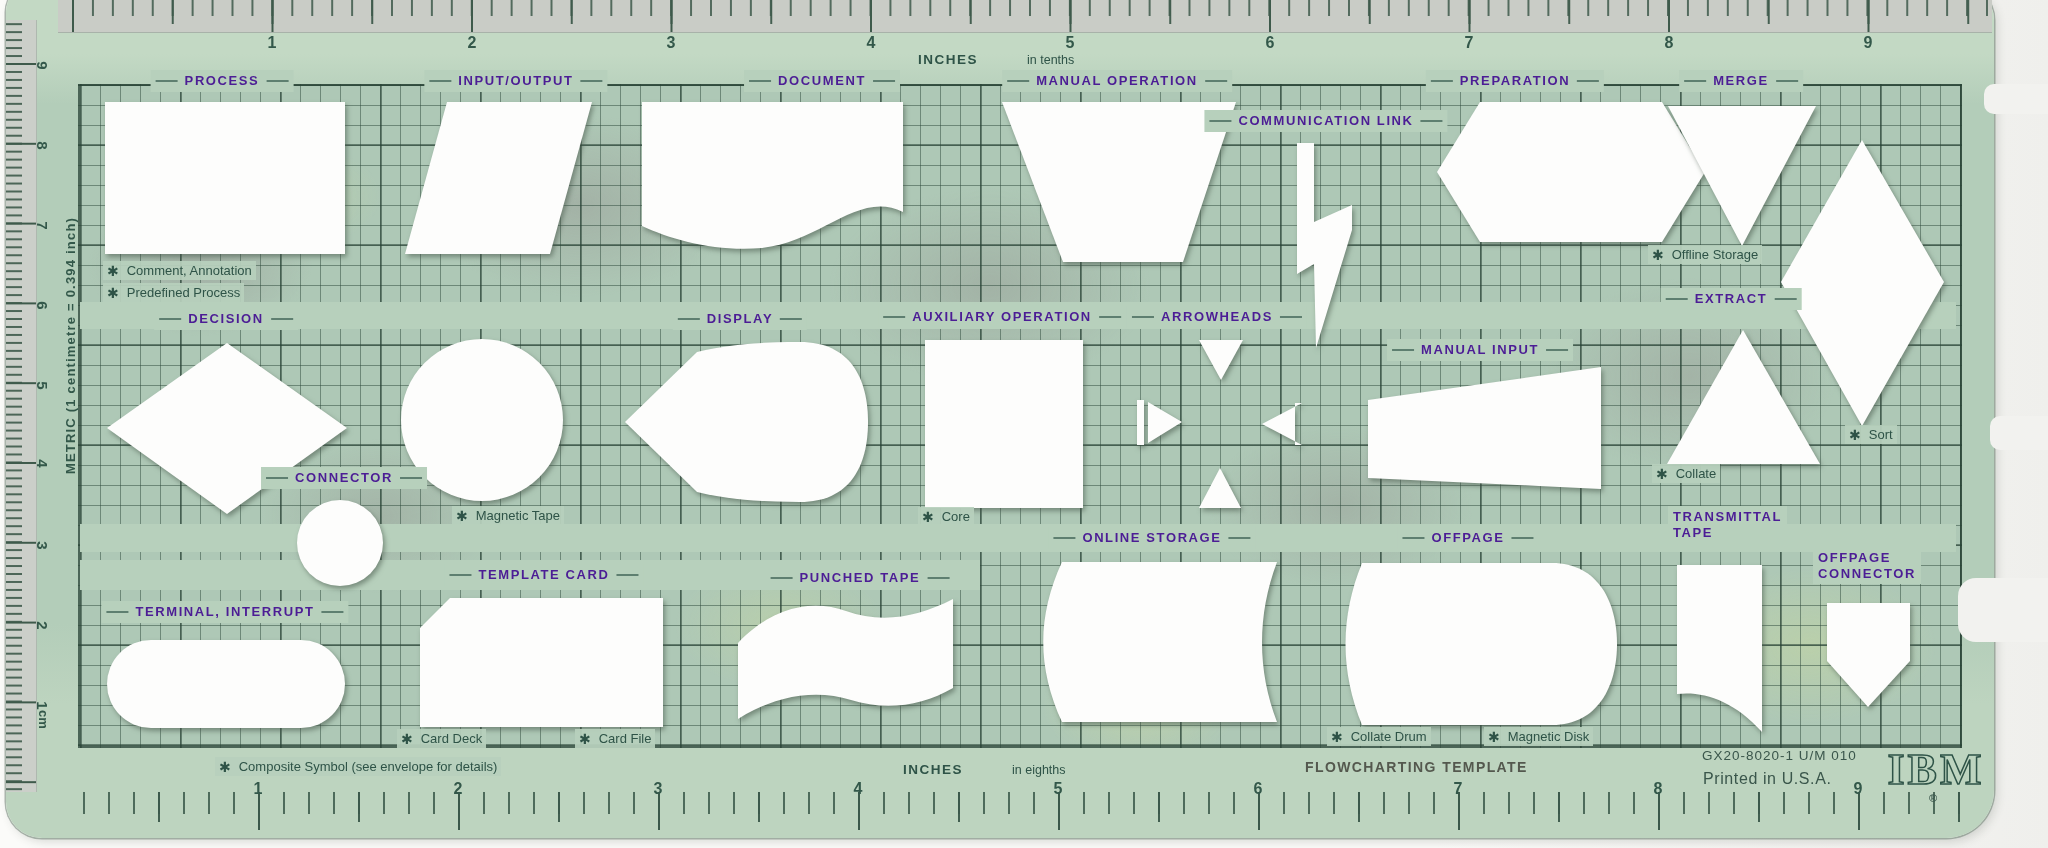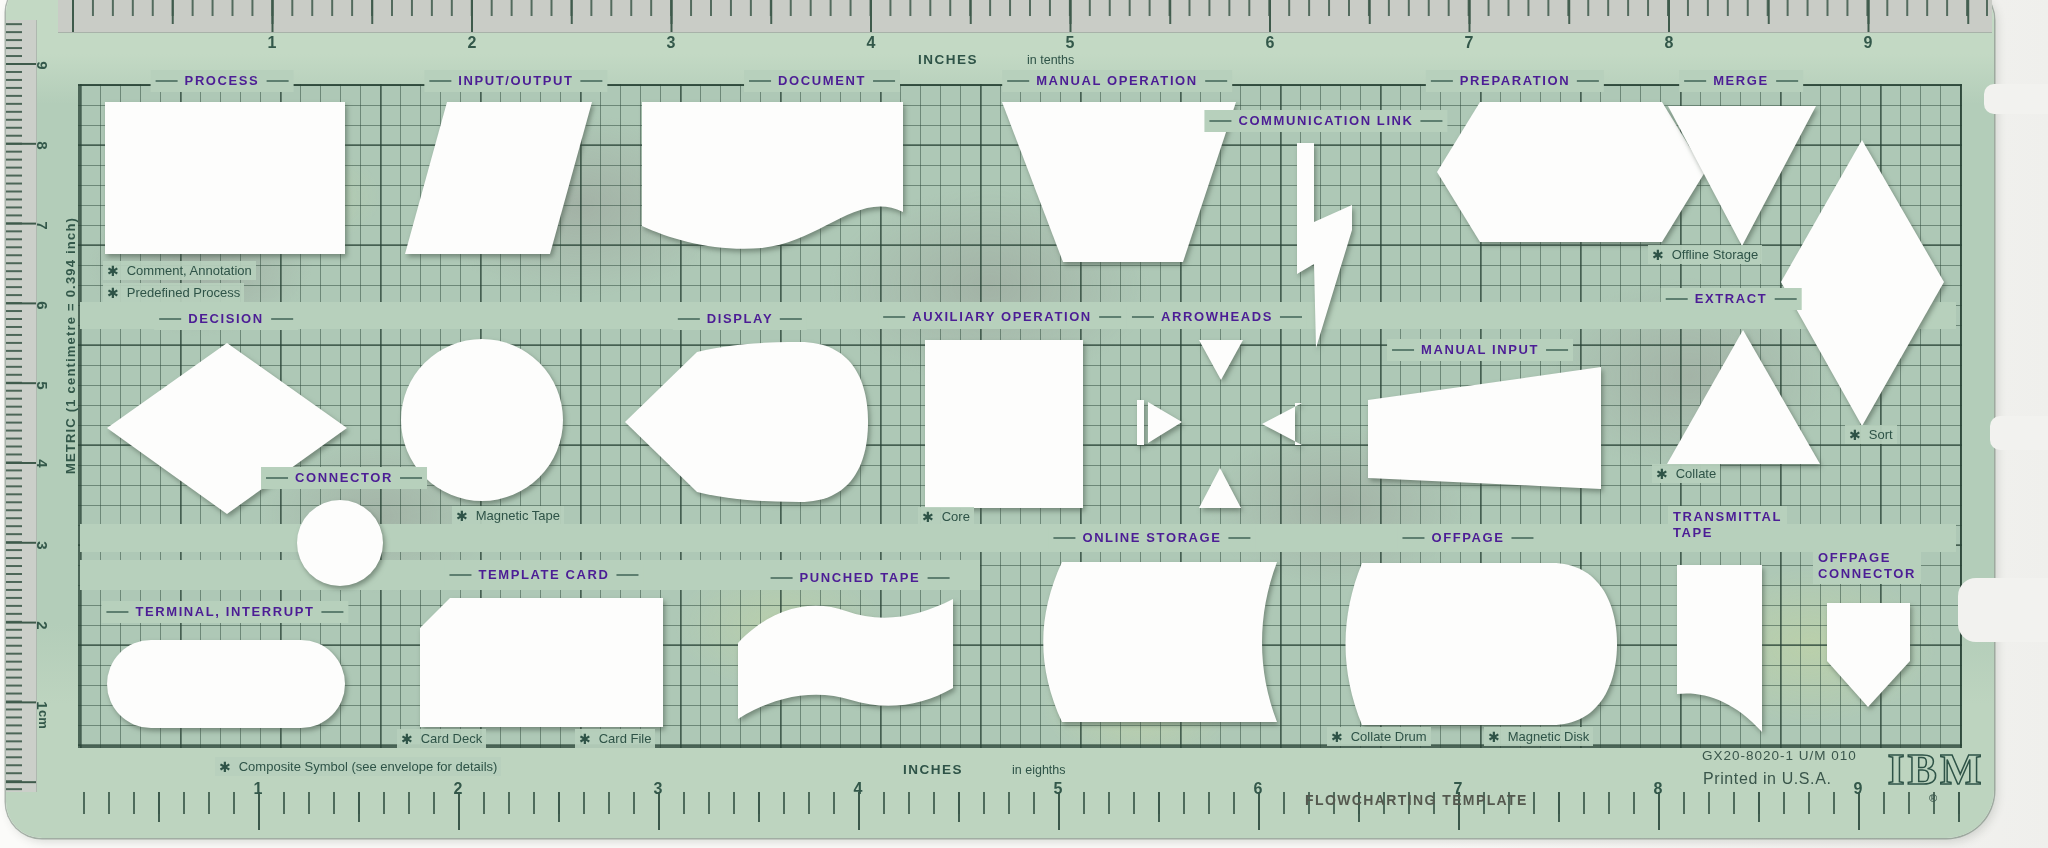--- a/index.html
+++ b/index.html
@@ -75,21 +75,21 @@
   .rnum{position:absolute;transform:translateX(-50%);font-size:16px;font-weight:700;color:#33584a;z-index:6;}
   .rnum-left{position:absolute;font-size:15px;font-weight:700;color:#33584a;transform:rotate(90deg);z-index:6;}
   .metric-caption{position:absolute;left:-160px;top:338px;width:460px;text-align:center;
        transform:rotate(-90deg);font-size:13px;font-weight:700;letter-spacing:1.2px;color:#33584a;z-index:6;}
   .cm-label{position:absolute;left:34px;top:712px;transform:rotate(90deg);
        font-size:13px;font-weight:700;color:#33584a;z-index:6;}
   
   .ft{position:absolute;color:#3a564b;z-index:6;}
   .ft.part{left:1702px;top:748px;font-size:13.5px;font-weight:400;letter-spacing:1px;}
   .ft.printed{left:1703px;top:770px;font-size:16px;font-weight:500;letter-spacing:.6px;}
-  .ft.product{left:1305px;top:759px;font-size:14px;font-weight:700;letter-spacing:1.4px;color:#54584e;margin-top:33px;}
+  .ft.product{left:1305px;top:759px;font-size:14px;font-weight:700;letter-spacing:1.4px;color:#54584e;}
   .ft.reg{left:1929px;top:792px;font-size:11px;font-weight:700;}
   .ibm-logo{position:absolute;left:1876px;top:742px;z-index:6;}
   
   .notch{position:absolute;background:#f2f2ef;z-index:8;}
   .notch.small{left:1984px;top:84px;width:70px;height:30px;border-radius:10px 0 0 10px;}
   .notch.mid{left:1990px;top:416px;width:60px;height:34px;border-radius:10px 0 0 10px;}
   .notch.big{left:1958px;top:578px;width:100px;height:64px;border-radius:18px 0 0 18px;}
 </style>
 </head>
 <body>

